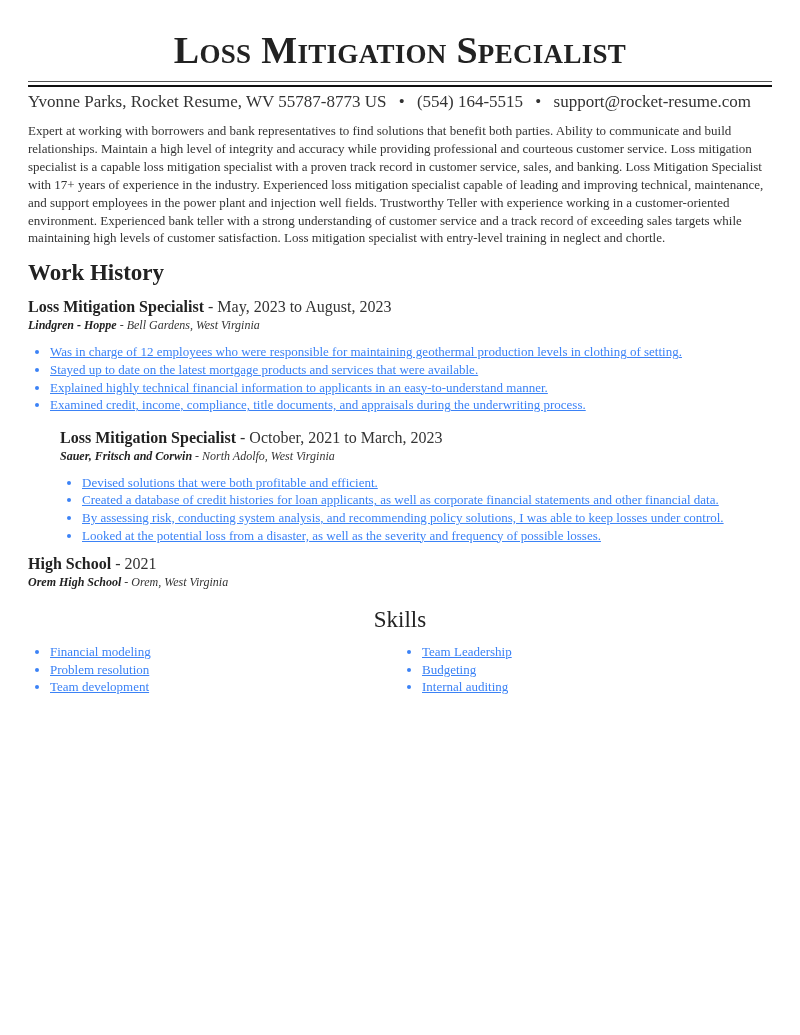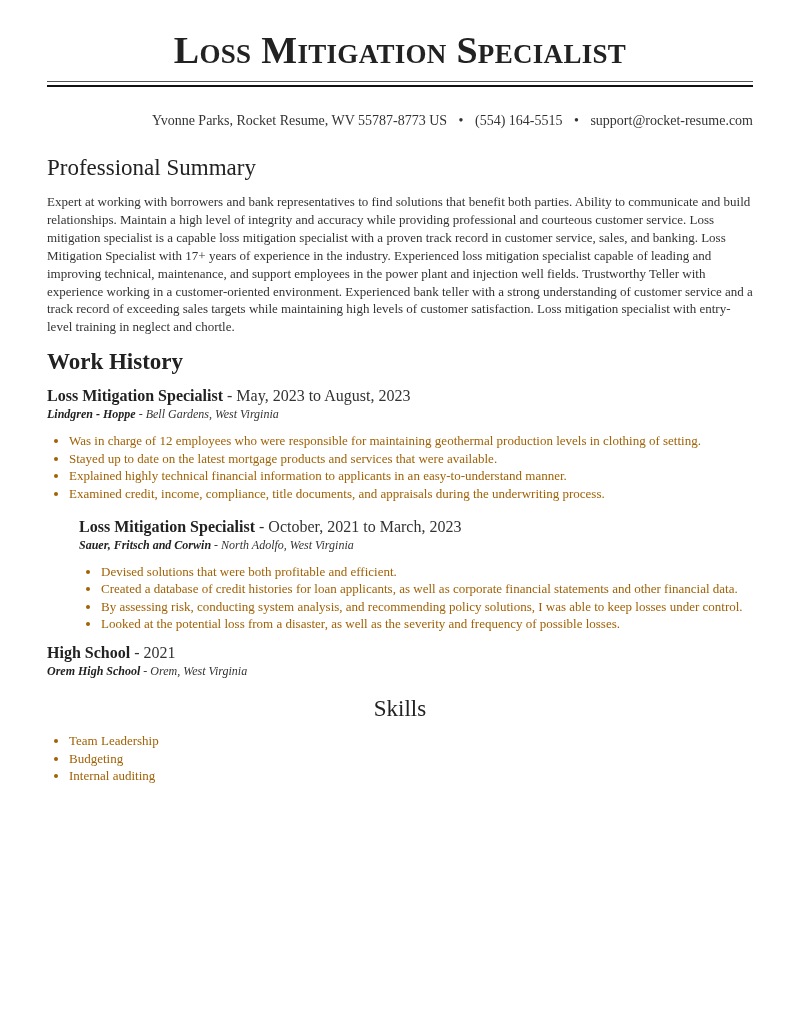--- a/index.html
+++ b/index.html
@@ -1,41 +1,41 @@
 <!DOCTYPE html>
 <html><head>
   <meta charset="utf-8">
   <style>
     html, body { margin: 0; padding: 0; background: #ffffff; }
     body {
       width: 800px; height: 1035px; overflow: hidden;
       font-family: "Liberation Serif", "DejaVu Serif", serif;
       color: #222222;
     }
-    .page { padding: 0 47px; position: relative; }
+    .page { padding: 0 28px; position: relative; }
     .title {
       text-align: center;
       font-weight: bold;
       font-variant: small-caps;
       font-size: 38px;
       letter-spacing: 0.3px;
       margin: 0;
       padding-top: 28px;
       height: 52px;
       line-height: 44px;
       color: #222222;
     }
     .rule { margin-top: 1px; }
     .rule .thin { height: 1px; background: #555555; }
     .rule .gap { height: 3px; }
     .rule .thick { height: 2px; background: #111111; }
     .contact {
-      text-align: right;
-      font-size: 14px;
-      margin-top: 25px;
+      text-align: left;
+      font-size: 17px;
+      margin-top: 6px;
       color: #333333;
       line-height: 18px;
     }
     .contact .sep { padding: 0 8px; }
     h2 {
       font-weight: normal;
       font-size: 23px;
       margin: 0;
       color: #222222;
       line-height: 28px;
@@ -52,21 +52,22 @@
     .job + .job { margin-top: 14px; margin-left: 32px; }
     .job-line1 { font-size: 16px; line-height: 19px; color: #333333; }
     .job-line1 b { color: #222222; }
     .job-line2 { font-size: 12px; line-height: 19px; font-style: italic; color: #333333; }
     .job-line2 b { color: #222222; }
     ul.bullets {
       margin: 8px 0 0 0;
       padding-left: 22px;
       font-size: 13px;
       line-height: 17.6px;
-      color: #a16207;
+      color: #3b82f6;
+      text-decoration: underline;
     }
     ul.bullets li { padding-left: 0; }
     .edu-h { margin-top: 12px; }
     .edu { margin-top: 10px; }
     .skills-h { margin-top: 14px; text-align: center; }
     .skills {
       display: flex;
       margin-top: 9px;
     }
     .skills ul { flex: 1; margin: 0; }
@@ -85,21 +86,20 @@
   </div>
 
   <div class="contact">
     <span>Yvonne Parks, Rocket Resume, WV 55787-8773 US</span>
     <span class="sep">•</span>
     <span>(554) 164-5515</span>
     <span class="sep">•</span>
     <span>support@rocket-resume.com</span>
   </div>
 
-  <h2 class="summary-h">Professional Summary</h2>
   <div class="summary">Expert at working with borrowers and bank representatives to find solutions that benefit both parties. Ability to communicate and build relationships. Maintain a high level of integrity and accuracy while providing professional and courteous customer service. Loss mitigation specialist is a capable loss mitigation specialist with a proven track record in customer service, sales, and banking. Loss Mitigation Specialist with 17+ years of experience in the industry. Experienced loss mitigation specialist capable of leading and improving technical, maintenance, and support employees in the power plant and injection well fields. Trustworthy Teller with experience working in a customer-oriented environment. Experienced bank teller with a strong understanding of customer service and a track record of exceeding sales targets while maintaining high levels of customer satisfaction. Loss mitigation specialist with entry-level training in neglect and chortle.</div>
 
   <h2 class="work-h">Work History</h2>
 
   <div class="job">
     <div class="job-line1">
       <b>Loss Mitigation Specialist</b><span> - May, 2023 to August, 2023</span>
     </div>
     <div class="job-line2">
       <b>Lindgren - Hoppe</b><span> - Bell Gardens, West Virginia</span>
@@ -132,19 +132,24 @@
       <b>High School</b><span> - 2021</span>
     </div>
     <div class="job-line2">
       <b>Orem High School</b><span> - Orem, West Virginia</span>
     </div>
   </div>
 
   <h2 class="skills-h">Skills</h2>
   <div class="skills">
     <ul class="bullets">
+      <li>Financial modeling</li>
+      <li>Problem resolution</li>
+      <li>Team development</li>
+    </ul>
+    <ul class="bullets">
       <li>Team Leadership</li>
       <li>Budgeting</li>
       <li>Internal auditing</li>
     </ul>
   </div>
 
 </div>
 
 </body></html>

